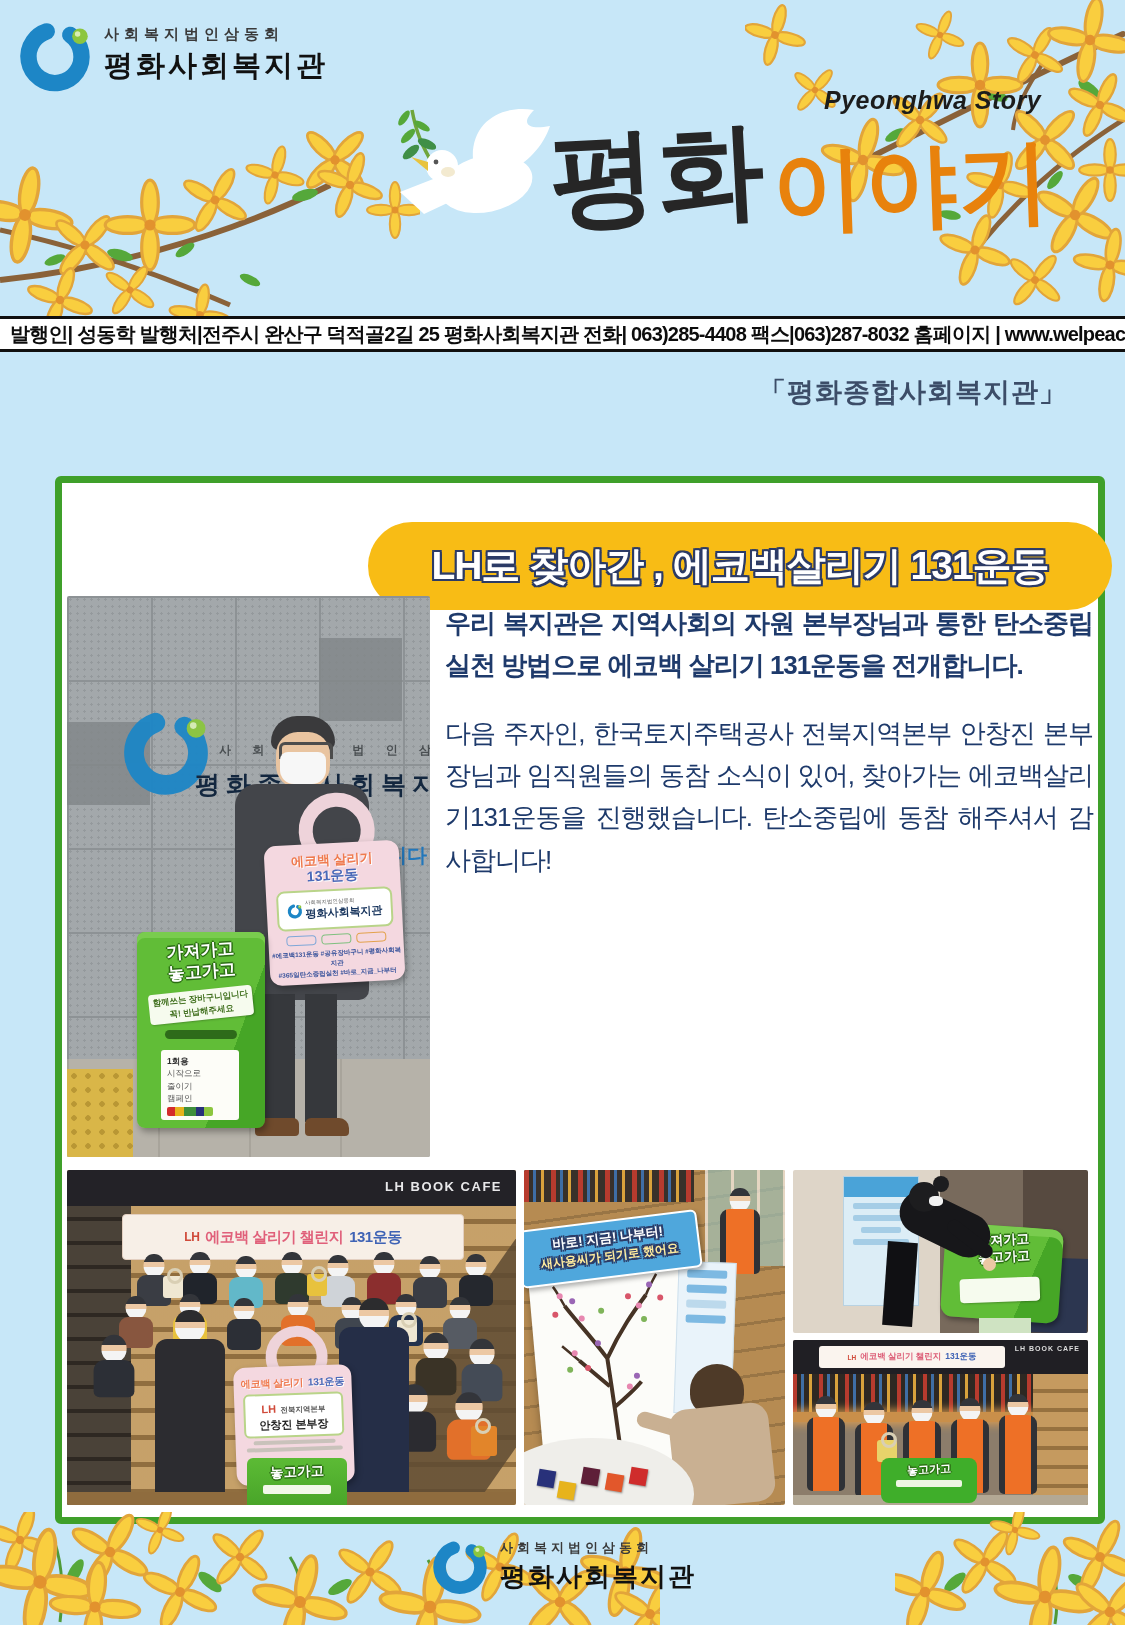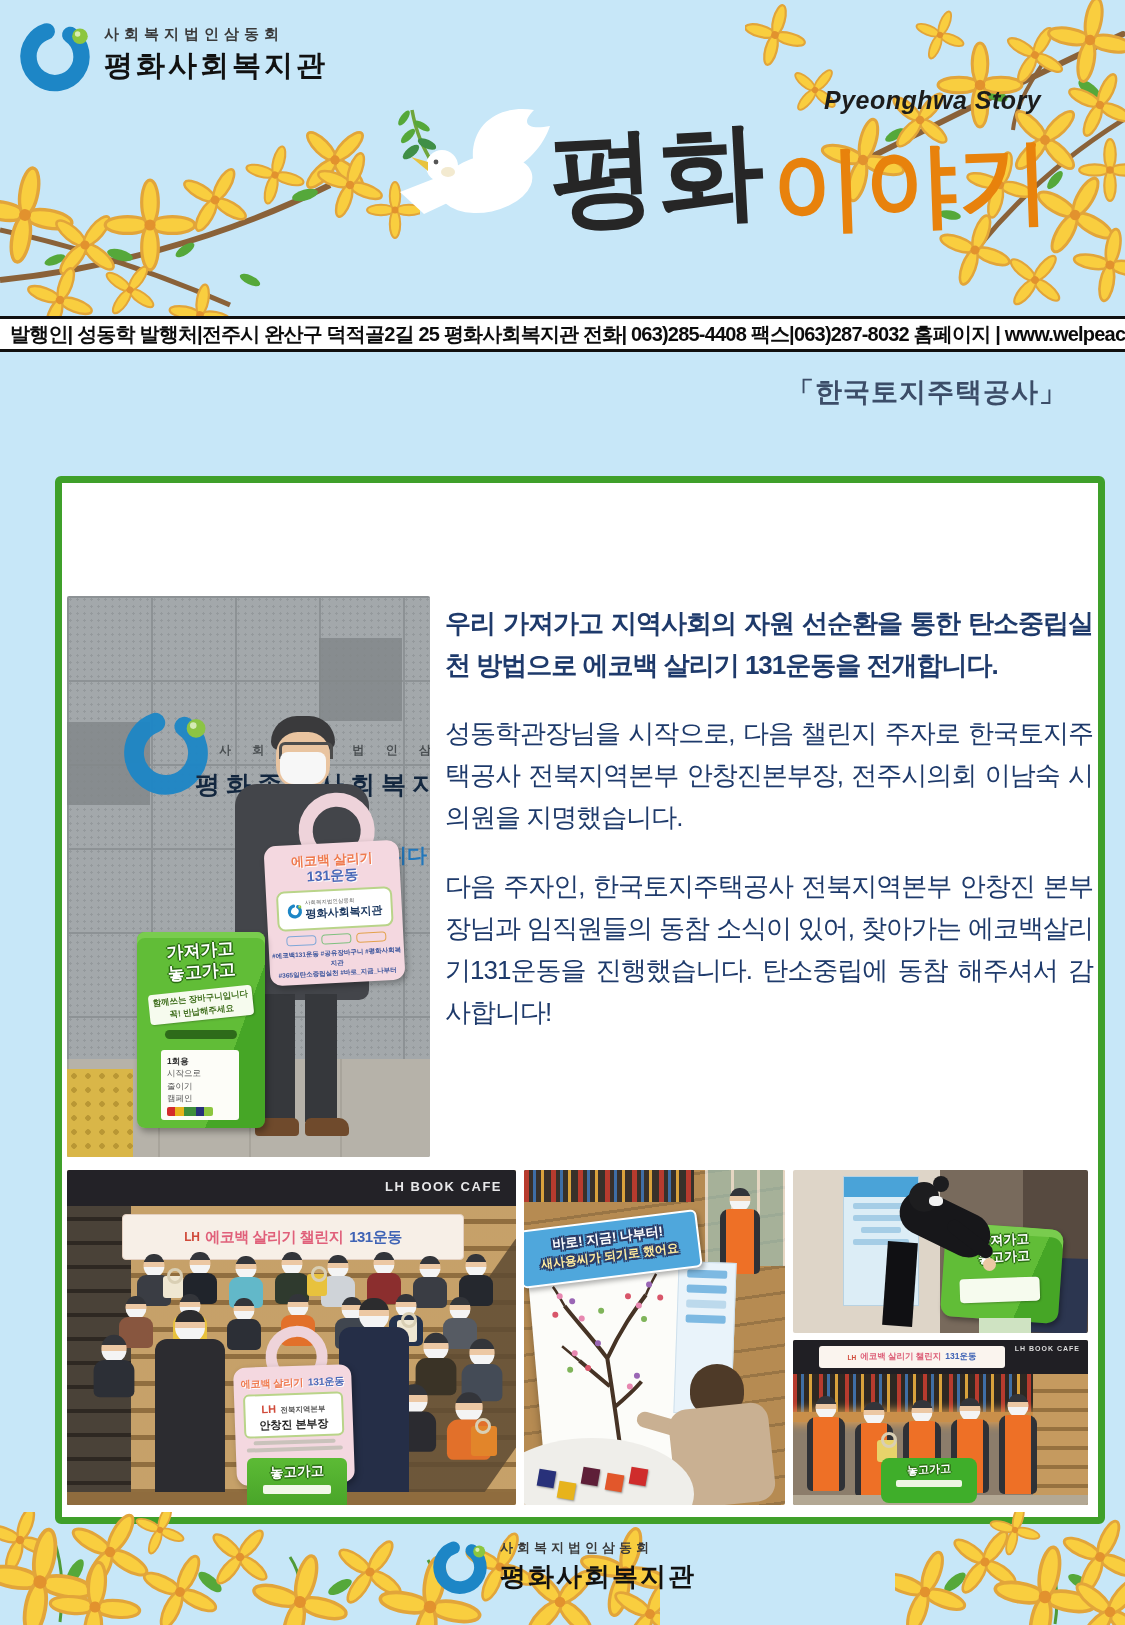--- a/index.html
+++ b/index.html
@@ -316,24 +316,27 @@
   </div>
 
   <div class="abs story">Pyeonghwa Story</div>
   <div class="abs t-dark">평화</div>
   <div class="abs t-orange">이야기</div>
 
   <div class="abs info-bar">
     <span>발행인| 성동학  발행처|전주시 완산구 덕적골2길 25 평화사회복지관 전화| 063)285-4408  팩스|063)287-8032  홈페이지 | www.welpeace.or.kr</span>
   </div>
 
-  <div class="abs tag">「한국토지주택공사」</div>
+  <div class="abs tag">「평화종합사회복지관」</div>
 
   <div class="abs frame"></div>
 
+  <div class="abs banner banner-yellow">
+    <span class="o-nv">LH로 찾아간 , 에코백살리기 131운동</span>
+  </div>
 
   <div class="abs photo photo-main">
     <div class="tile" style="left:0;top:126px"></div>
     <div class="tile" style="left:252px;top:42px"></div>
     <div class="tile" style="left:168px;top:294px"></div>
     <svg class="pm-ring" viewBox="0 0 100 100">
         <use href="#ring"></use>
       </svg>
     <div class="pm-wallorg">사 회 복 지 법 인 삼 동 회</div>
     <div class="pm-wallsign">평화종합사회복지관</div>
@@ -391,22 +394,21 @@
         <b>1회용</b>
         <div>시작으로</div>
         <div>줄이기</div>
         <div>캠페인</div>
         <div class="art"></div>
       </div>
     </div>
   </div>
 
   <div class="abs article-text">
-    <p class="lead">우리 가져가고 지역사회의 자원 선순환을 통한 탄소중립실천 방법으로 에코백 살리기 131운동을 전개합니다.</p>
-    <p>성동학관장님을 시작으로, 다음 챌린지 주자로 한국토지주택공사 전북지역본부 안창진본부장, 전주시의회 이남숙 시의원을 지명했습니다.</p>
+    <p class="lead">우리 복지관은 지역사회의 자원 본부장님과 통한 탄소중립실천 방법으로 에코백 살리기 131운동을 전개합니다.</p>
     <p>다음 주자인, 한국토지주택공사 전북지역본부 안창진 본부장님과 임직원들의 동참 소식이 있어, 찾아가는 에코백살리기131운동을 진행했습니다. 탄소중립에 동참 해주셔서 감사합니다!</p>
   </div>
 
   <div class="abs photo photo-stairs">
     <div class="ps-shelf"></div>
     <div class="ps-rail"></div>
     <div class="ps-top"></div>
     <div class="ps-cafe">LH BOOK CAFE</div>
     <div class="ps-banner">
       <span class="lh">LH</span>

